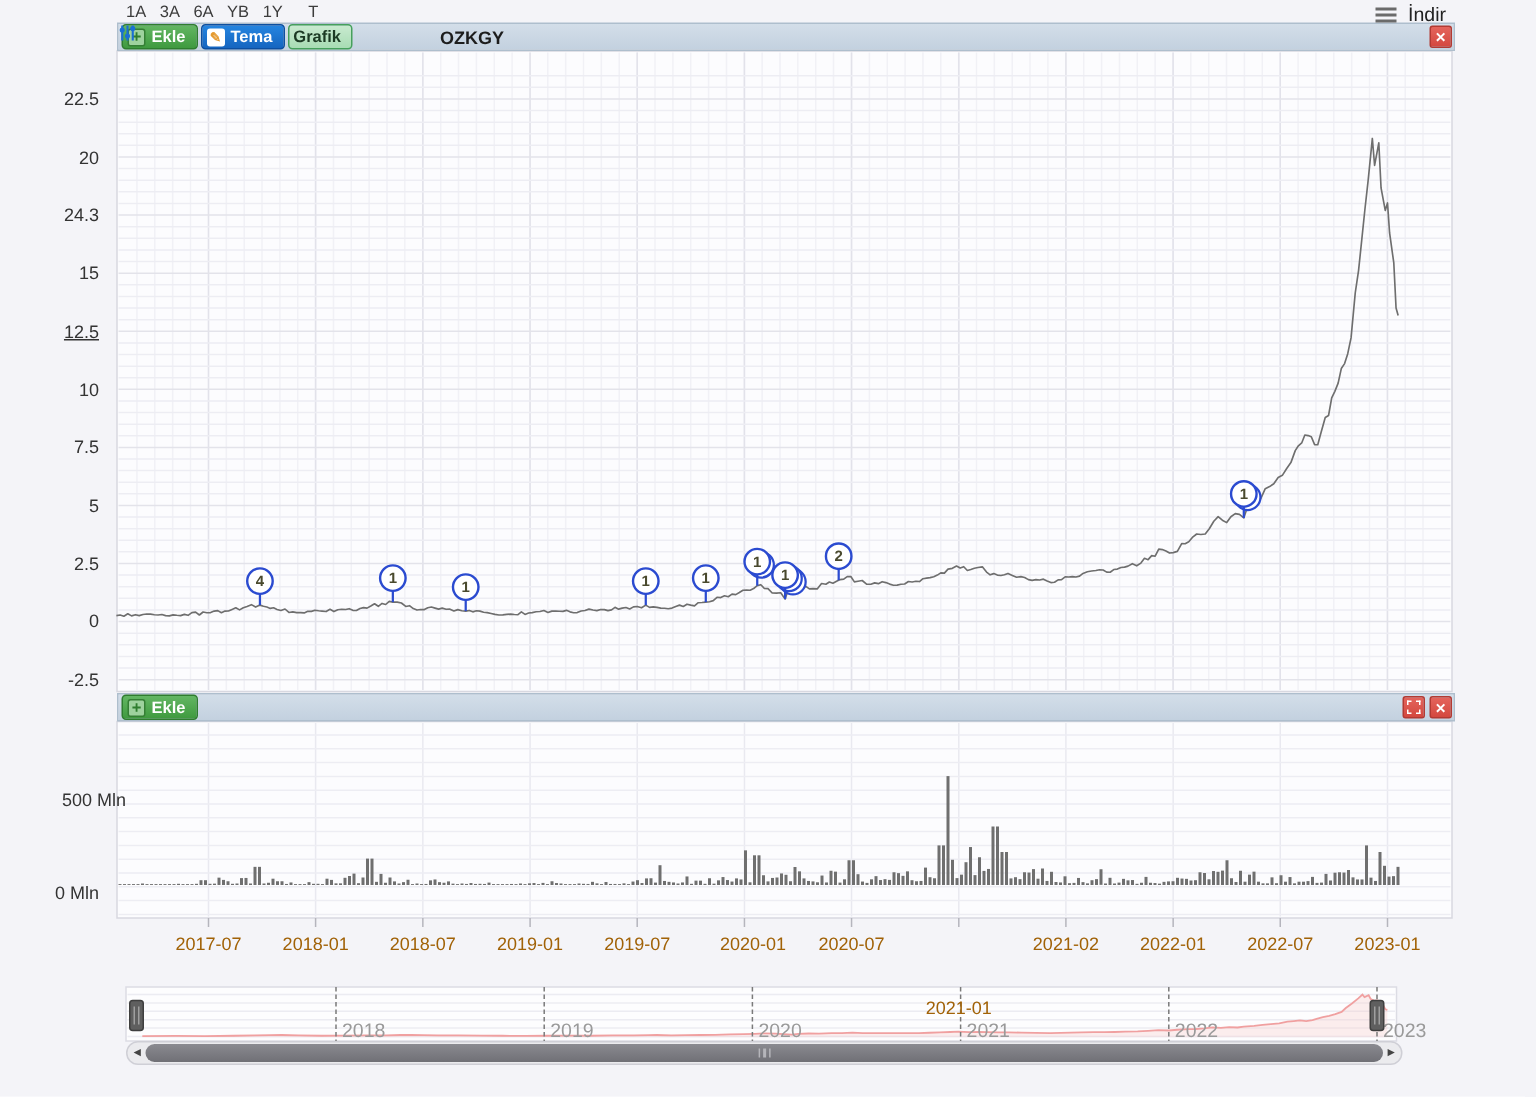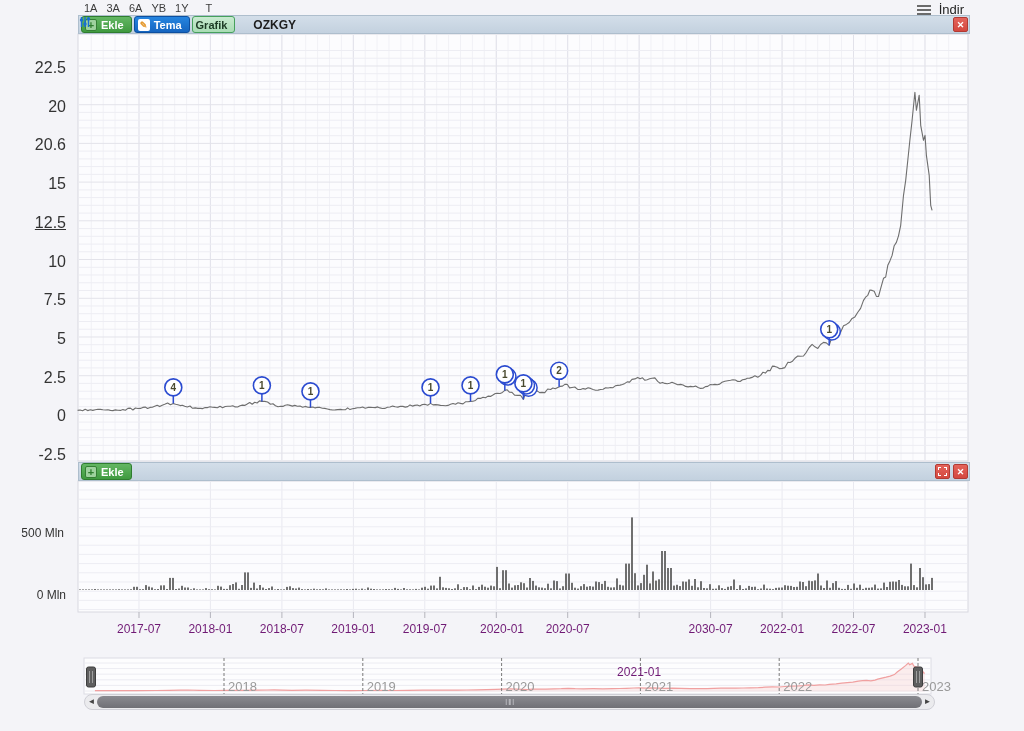--- a/index.html
+++ b/index.html
@@ -21,28 +21,28 @@
   
   .pane-header{position:absolute;left:78px;width:892px;height:19px;background:linear-gradient(#d3dee9,#c3d1df);border:1px solid #aebecd;box-sizing:border-box;display:flex;align-items:center;z-index:4;}
   .pane-header.main{top:15px;}
   .pane-header.volume{top:462px;}
   .hbtn{display:flex;align-items:center;gap:4px;height:17px;padding:0 7px 0 3px;margin-left:2px;border-radius:3px;font-size:11px;font-weight:bold;cursor:pointer;box-sizing:border-box;}
   .hbtn.green{background:linear-gradient(#63b663,#3f9a3f);border:1px solid #2f7d2f;color:#fff;}
   .hbtn.blue{background:linear-gradient(#2585e0,#1565c0);border:1px solid #0d4fa0;color:#fff;}
   .hbtn.lightgreen{background:linear-gradient(#c9ead0,#a8dcb4);border:1px solid #46a05c;color:#1c3a24;text-align:center;}
   .icon-plus{width:12px;height:12px;background:#9ed29e;border:1px solid #357f35;border-radius:2px;color:#2f7d2f;font-size:11px;line-height:11px;font-weight:bold;text-align:center;box-sizing:border-box;}
   .icon-pencil{width:12px;height:12px;background:#fff;border-radius:2px;font-size:9px;line-height:12px;text-align:center;color:#e59a2f;}
-  .pane-title{font-size:12px;font-weight:600;color:#1d1d1d;margin-left:18px;}
+  .pane-title{font-size:12px;font-weight:600;color:#1d1d1d;margin-left:58px;}
   .right-btns{margin-left:auto;display:flex;gap:3px;margin-right:1px;}
   .sq-btn{width:15px;height:15px;border-radius:2px;background:linear-gradient(#e4645c,#d4483f);border:1px solid #b23a33;color:#fff;font-size:9px;font-weight:bold;display:flex;align-items:center;justify-content:center;cursor:pointer;box-sizing:border-box;}
   .icon-expand{width:7px;height:7px;border:1px dashed #fff;}
 
   
-  .ylab{position:absolute;width:60px;text-align:right;font-size:16px;color:#333;}
-  .xlab{position:absolute;top:622px;font-size:12px;color:#701a75;white-space:nowrap;}
+  .ylab{position:absolute;width:60px;text-align:right;font-size:12px;color:#333;}
+  .xlab{position:absolute;top:622px;font-size:12px;color:#a16207;white-space:nowrap;}
   .vlab{position:absolute;width:60px;text-align:right;font-size:12px;color:#333;}
 
   
   .scroll-track{position:absolute;left:84px;top:694px;width:851px;height:16px;background:#ebebee;border:1px solid #cfcfd6;border-radius:8px;box-sizing:border-box;z-index:4;}
   .scroll-arrow{position:absolute;top:1px;width:11px;height:12px;font-size:8px;line-height:12px;color:#444;text-align:center;cursor:pointer;}
   .scroll-arrow.left{left:1px;}
   .scroll-arrow.right{right:1px;}
   .scroll-thumb{position:absolute;left:12px;top:1px;width:825px;height:12px;background:linear-gradient(#8a8a90,#707076);border-radius:6px;cursor:grab;}
   .thumb-grip{position:absolute;left:50%;top:3px;transform:translateX(-50%);display:flex;gap:2px;}
   .thumb-grip i{display:block;width:1.5px;height:6px;background:#b5b5ba;}
@@ -656,44 +656,44 @@
         </div>
       <div class="sq-btn">
           <span>✕</span>
         </div>
     </div>
   </div>
 
   <div id="ylabs">
       <div class="ylab" style="left: 6px; top: 58.965px;">22.5</div>
       <div class="ylab" style="left: 6px; top: 97.68px;">20</div>
-      <div class="ylab" style="left: 6px; top: 136.395px;">20.6</div>
+      <div class="ylab" style="left: 6px; top: 136.395px;">24.3</div>
       <div class="ylab" style="left: 6px; top: 175.11px;">15</div>
       <div class="ylab" style="left: 6px; top: 213.825px; text-decoration: underline;">12.5</div>
       <div class="ylab" style="left: 6px; top: 252.54px;">10</div>
       <div class="ylab" style="left: 6px; top: 291.255px;">7.5</div>
       <div class="ylab" style="left: 6px; top: 329.97px;">5</div>
       <div class="ylab" style="left: 6px; top: 368.685px;">2.5</div>
       <div class="ylab" style="left: 6px; top: 407.4px;">0</div>
       <div class="ylab" style="left: 6px; top: 446.115px;">-2.5</div>
     </div>
   <div id="vlabs">
-      <div class="vlab" style="left: 4px; top: 526px;">500 Mln</div>
+      <div class="vlab" style="left: 24px; top: 526px;">500 Mln</div>
       <div class="vlab" style="left: 6px; top: 588px;">0 Mln</div>
     </div>
   <div id="xlabs">
       <div class="xlab" style="left: 139px; transform: translateX(-50%);">2017-07</div>
       <div class="xlab" style="left: 210.45px; transform: translateX(-50%);">2018-01</div>
       <div class="xlab" style="left: 281.9px; transform: translateX(-50%);">2018-07</div>
       <div class="xlab" style="left: 353.35px; transform: translateX(-50%);">2019-01</div>
       <div class="xlab" style="left: 424.8px; transform: translateX(-50%); text-align: center;">2019-07</div>
       <div class="xlab" style="left: 502px; transform: translateX(-50%);">2020-01</div>
       <div class="xlab" style="left: 567.7px; transform: translateX(-50%);">2020-07</div>
       <div class="xlab" style="left: 639.15px; transform: translateX(-50%); margin-top: 43px;">2021-01</div>
-      <div class="xlab" style="left: 710.6px; transform: translateX(-50%);">2030-07</div>
+      <div class="xlab" style="left: 710.6px; transform: translateX(-50%);">2021-02</div>
       <div class="xlab" style="left: 782.05px; transform: translateX(-50%);">2022-01</div>
       <div class="xlab" style="left: 853.5px; transform: translateX(-50%);">2022-07</div>
       <div class="xlab" style="left: 924.95px; transform: translateX(-50%);">2023-01</div>
     </div>
 
   <div class="scroll-track">
     <div class="scroll-arrow left">◄</div>
     <div class="scroll-thumb">
       <div class="thumb-grip">
           <i></i>

